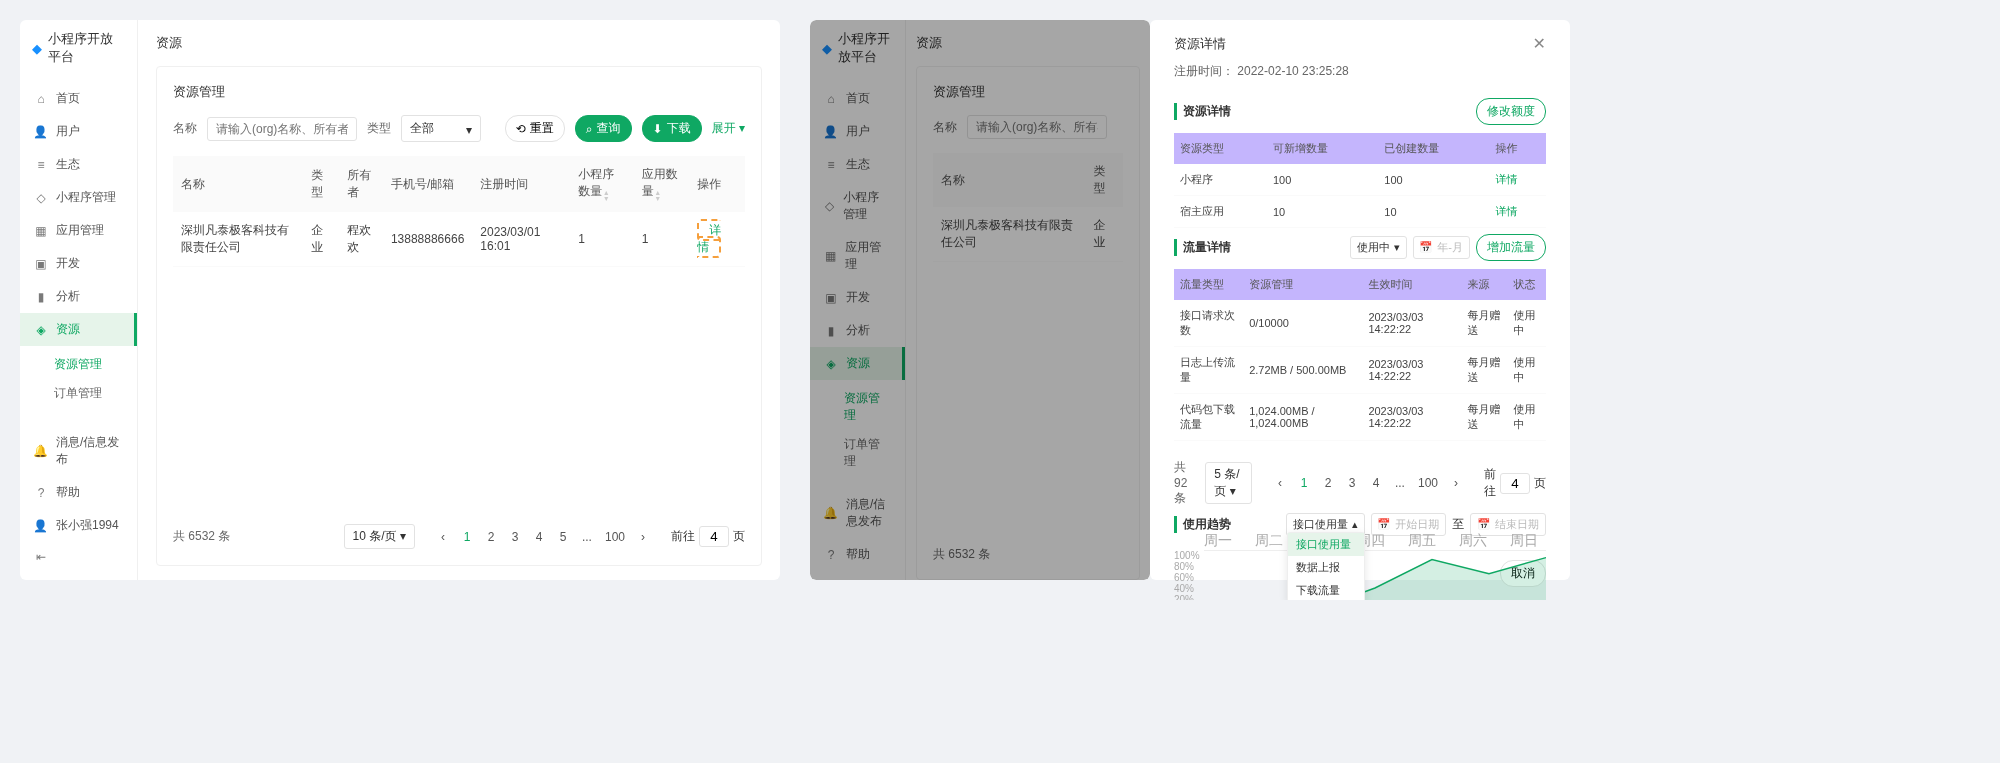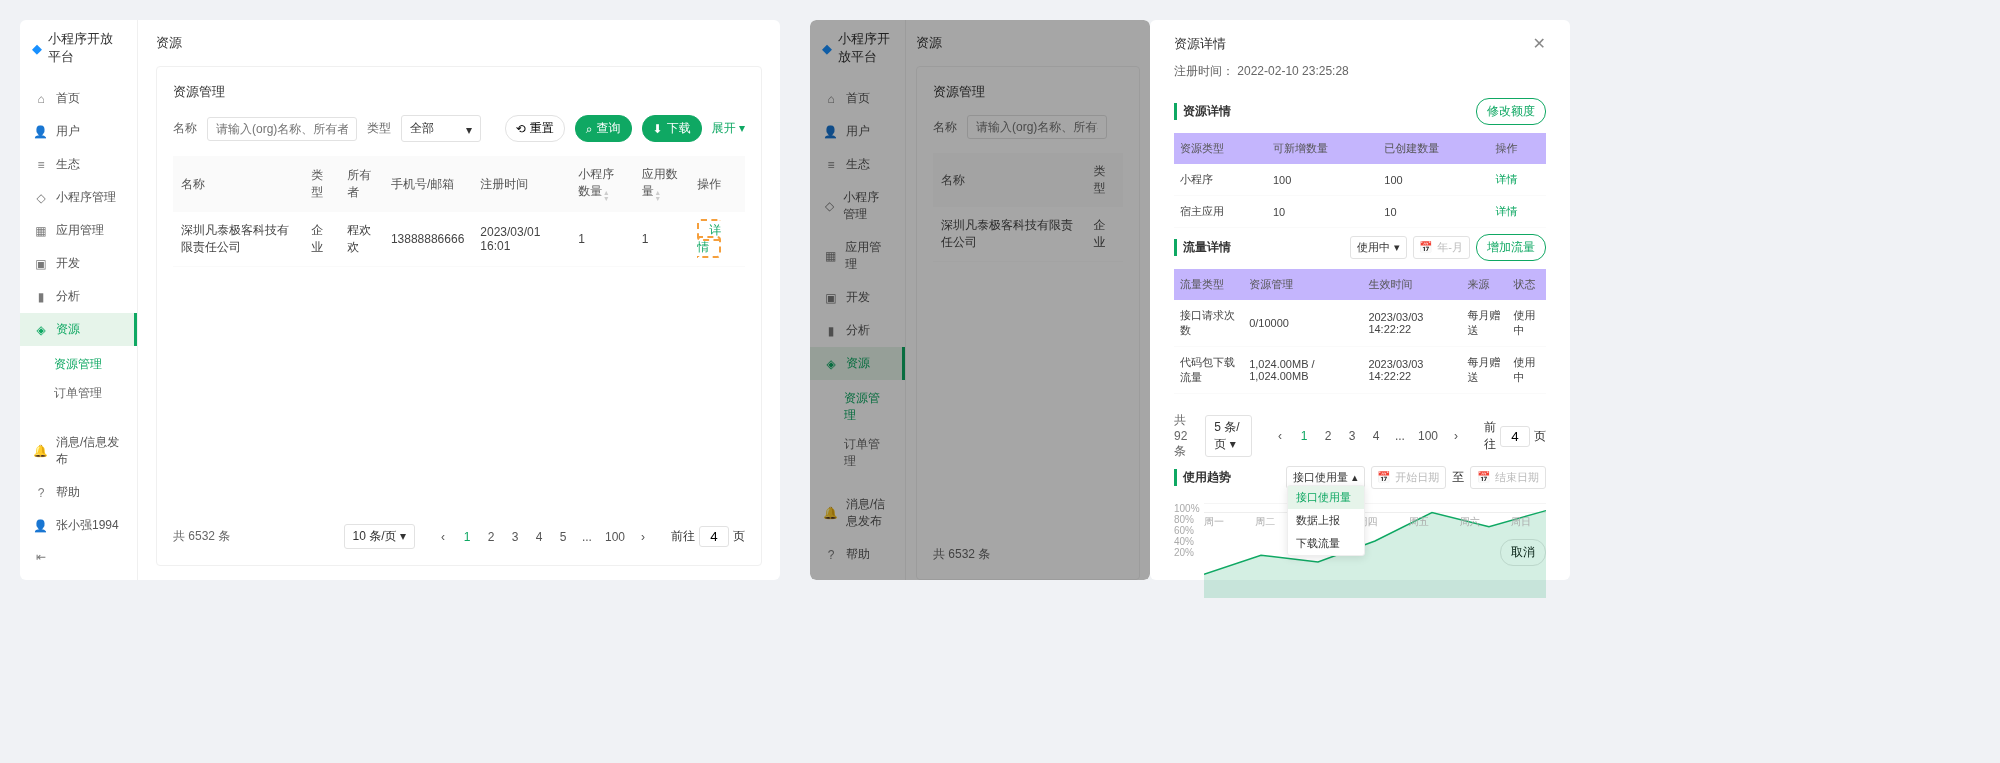--- a/index.html
+++ b/index.html
@@ -54,21 +54,21 @@
 .meta-row { font-size: 12px; color: #666; margin-bottom: 12px; }
 .section-hd { display: flex; align-items: center; justify-content: space-between; margin: 6px 0 8px 0; }
 .section-title { font-size: 12px; font-weight: 600; border-left: 3px solid #0fa863; padding-left: 6px; }
 .mini-select { border: 1px solid #e2e2e2; border-radius: 3px; padding: 3px 6px; font-size: 11px; display: inline-flex; align-items: center; gap: 4px; background: #fff; }
 .d-table { width: 100%; border-collapse: collapse; font-size: 11px; }
 .d-table th { background: #c4b5fd; text-align: left; padding: 8px 6px; font-weight: 400; color: #555; }
 .d-table td { padding: 8px 6px; border-bottom: 1px solid #fafafa; color: #444; }
 .chart { position: relative; height: 120px; margin-top: 6px; margin-left: 30px; }
 .chart-y { position: absolute; left: -30px; top: 0; bottom: 16px; display: flex; flex-direction: column; justify-content: space-between; font-size: 10px; color: #aaa; }
 .chart-grid { position: absolute; left: 0; right: 0; top: 0; bottom: 16px; background: repeating-linear-gradient(to bottom, #f5f5f5 0 1px, transparent 1px 20px); border-bottom: 1px solid #eee; }
-.chart-x { position: absolute; left: 0; right: 15px; bottom: 0; display: flex; justify-content: space-between; font-size: 10px; color: #aaa; }
+.chart-x { position: absolute; left: 0; right: 8px; bottom: 0; display: flex; justify-content: space-between; font-size: 14px; color: #aaa; }
 .chart-svg { position: absolute; left: 0; right: 0; top: 0; bottom: 16px; }
 .dropdown-menu { position: absolute; top: 18px; left: 0; background: #fff; border: 1px solid #eee; border-radius: 3px; box-shadow: 0 2px 8px rgba(0,0,0,.1); width: 78px; z-index: 10; }
 .dropdown-menu div { padding: 4px 8px; font-size: 11px; cursor: pointer; }
 .dropdown-menu div.sel { background: #e6f4ea; color: #0fa863; }
 .drawer-footer { margin-top: auto; display: flex; justify-content: flex-end; padding-top: 10px; }
 
 
 .dim-overlay { position: absolute; inset: 0; background: rgba(0,0,0,0.35); border-radius: 6px; }
 .right-bg { position: relative; }
 .flow-filters { display: flex; gap: 6px; align-items: center; }
@@ -373,20 +373,27 @@
         </thead>
       <tbody id="flow-body">
           <tr>
             <td>接口请求次数</td>
             <td>0/10000</td>
             <td>2023/03/03 14:22:22</td>
             <td>每月赠送</td>
             <td>使用中</td>
           </tr>
           <tr>
+            <td>日志上传流量</td>
+            <td>2.72MB / 500.00MB</td>
+            <td>2023/03/03 14:22:22</td>
+            <td>每月赠送</td>
+            <td>使用中</td>
+          </tr>
+          <tr>
             <td>代码包下载流量</td>
             <td>1,024.00MB / 1,024.00MB</td>
             <td>2023/03/03 14:22:22</td>
             <td>每月赠送</td>
             <td>使用中</td>
           </tr>
         </tbody>
     </table>
     <div class="pagination" style="margin-top:6px;">
       <span class="pg-total">共 92 条</span>

